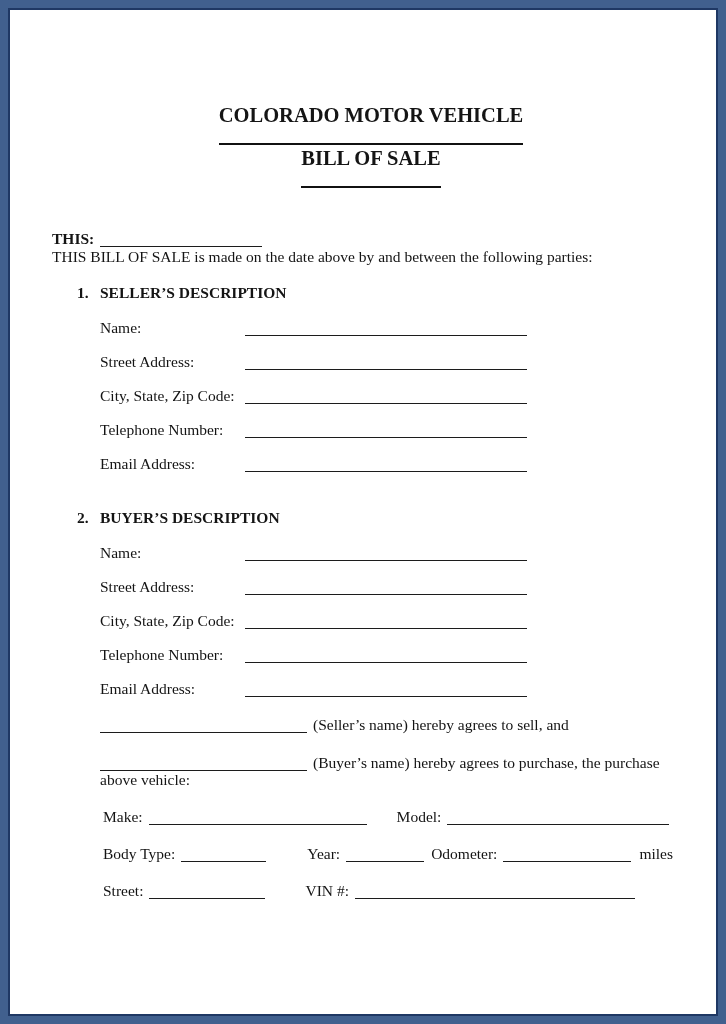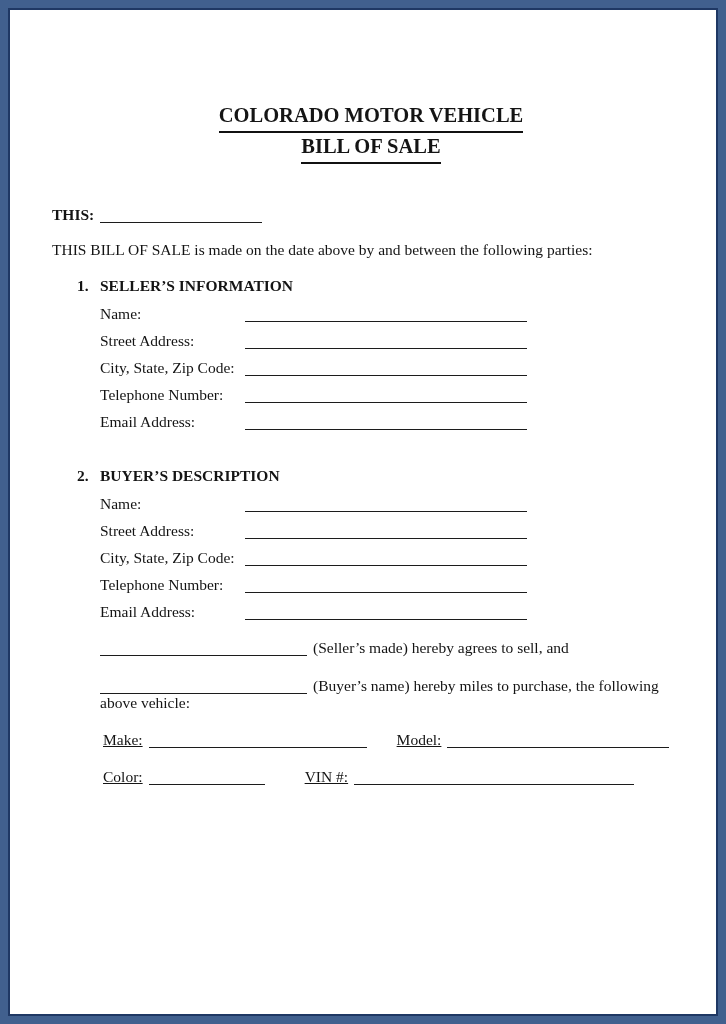--- a/index.html
+++ b/index.html
@@ -18,51 +18,51 @@
     width:100%; height:100%; box-sizing:border-box;
     background:#fff;
     border:2px solid var(--color-frame_line,#1f3864);
     padding:0 26px 0 42px;
     overflow:hidden;
     font-size:15.5px;
   }
   .title-block { text-align:center; padding-top:92px; line-height:26px; }
   .title-line {
     display:inline-block; font-weight:bold; font-size:20.5px;
-    border-bottom:2px solid #111; padding-bottom:3px;
+    border-bottom:2px solid #111; padding-bottom:15px;
   }
   .date-row { margin-top:42px; line-height:18px; height:18px; }
   .date-label { font-weight:bold; }
   .bline {
     display:inline-block; height:13px;
     border-bottom:1.5px solid #1c1c1c;
     margin-bottom:-3px; margin-left:6px;
   }
   .w-date  { width:162px; }
   .w-field { width:282px; margin-left:0; }
   .w-name3 { width:207px; margin-left:0; margin-right:6px; }
   .w-make  { width:218px; margin-right:30px; }
   .w-model { width:222px; }
   .w-body  { width:85px;  margin-right:41px; }
   .w-year  { width:78px;  margin-right:7px; }
   .w-odo   { width:128px; margin-right:8px; }
   .w-color { width:116px; margin-right:40px; }
   .w-vin   { width:280px; }
-  .intro { margin-top:17px; line-height:18px; height:18px; }
+  .intro { line-height:18px; height:18px; }
   .sec { line-height:18px; height:18px; font-weight:bold; }
   .sec-1 { margin-top:18px; }
   .sec-2 { margin-top:37px; }
   .sec-3 { margin-top:37px; }
   .secnum { display:inline-block; margin-left:25px; width:23px; }
-  .frow { margin-left:48px; margin-top:11px; line-height:16px; height:16px; }
+  .frow { margin-left:48px; margin-top:18px; line-height:16px; height:16px; }
   .flabel { display:inline-block; min-width:145px; }
   .clause { margin-left:48px; line-height:18px; }
   .clause-1 { margin-top:19px; height:18px; }
   .clause-2 { margin-top:20px; line-height:17px; }
-  .vrow { margin-left:51px; line-height:18px; height:18px;text-decoration:underline; }
+  .vrow { margin-left:51px; line-height:18px; height:18px; }
   .vrow-1 { margin-top:20px; }
   .vrow-2, .vrow-3 { margin-top:19px; }
 </style>
 </head>
 <body>
 
 <div class="frame">
   <div class="page">
 
     <div class="title-block">
@@ -70,21 +70,21 @@
       <span class="title-line">BILL OF SALE</span>
     </div>
 
     <div class="date-row">
       <span class="date-label">THIS:</span><span class="bline w-date"></span>
     </div>
 
     <div class="intro">THIS BILL OF SALE is made on the date above by and between the following parties:</div>
 
     <div class="sec sec-1">
-      <span class="secnum">1.</span><span>SELLER’S INFORMATION</span>
+      <span class="secnum">1.</span><span>SELLER’S DESCRIPTION</span>
     </div>
     <div class="frow">
       <span class="flabel">Name:</span><span class="bline w-field"></span>
     </div>
     <div class="frow">
       <span class="flabel">Street Address:</span><span class="bline w-field"></span>
     </div>
     <div class="frow">
       <span class="flabel">City, State, Zip Code:</span><span class="bline w-field"></span>
     </div>
@@ -109,31 +109,34 @@
     </div>
     <div class="frow">
       <span class="flabel">Telephone Number:</span><span class="bline w-field"></span>
     </div>
     <div class="frow">
       <span class="flabel">Email Address:</span><span class="bline w-field"></span>
     </div>
 
 
     <div class="clause clause-1">
-      <span class="bline w-name3"></span><span>(Seller’s made) hereby agrees to sell, and</span>
+      <span class="bline w-name3"></span><span>(Seller’s name) hereby agrees to sell, and</span>
     </div>
 
     <div class="clause clause-2">
-      <span class="bline w-name3"></span><span>(Buyer’s name) hereby miles to purchase, the following</span><br>
+      <span class="bline w-name3"></span><span>(Buyer’s name) hereby agrees to purchase, the purchase</span><br>
       <span>above vehicle:</span>
     </div>
 
     <div class="vrow vrow-1">
       <span>Make:</span><span class="bline w-make"></span><span>Model:</span><span class="bline w-model"></span>
     </div>
 
+    <div class="vrow vrow-2">
+      <span>Body Type:</span><span class="bline w-body"></span><span>Year:</span><span class="bline w-year"></span><span>Odometer:</span><span class="bline w-odo"></span><span>miles</span>
+    </div>
 
     <div class="vrow vrow-3">
-      <span>Color:</span><span class="bline w-color"></span><span>VIN #:</span><span class="bline w-vin"></span>
+      <span>Street:</span><span class="bline w-color"></span><span>VIN #:</span><span class="bline w-vin"></span>
     </div>
 
   </div>
 </div>
 
 </body></html>

